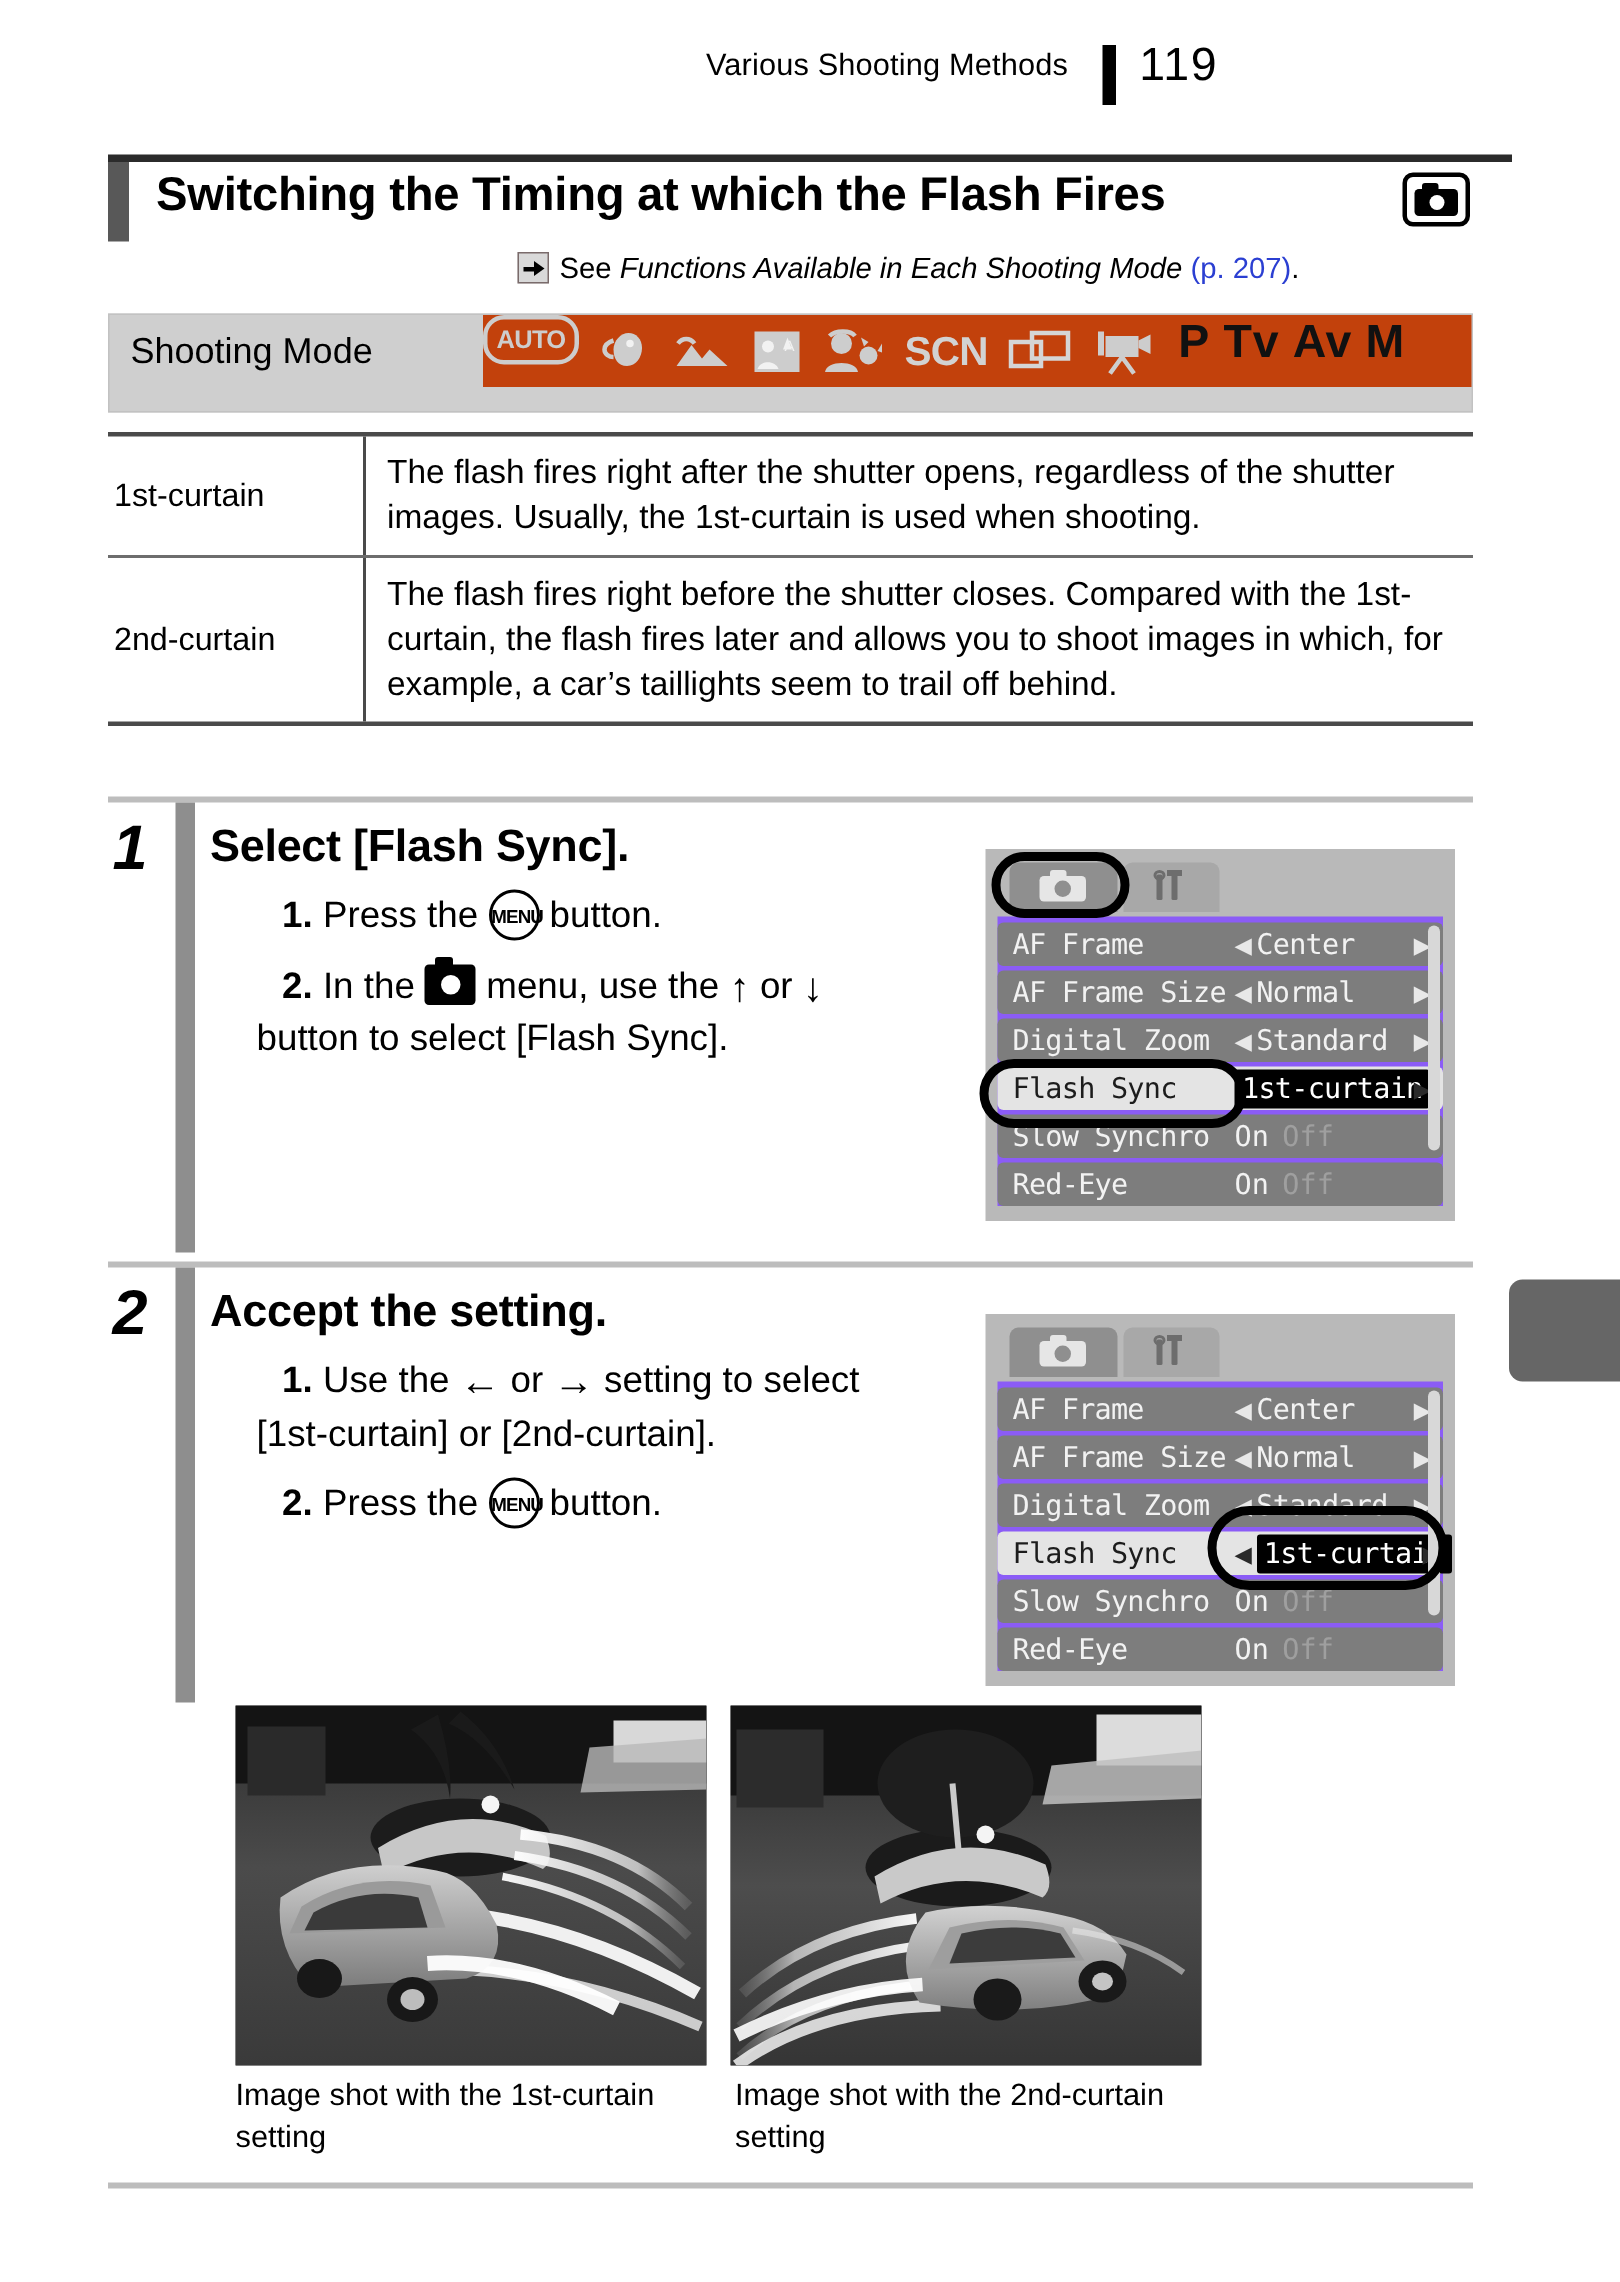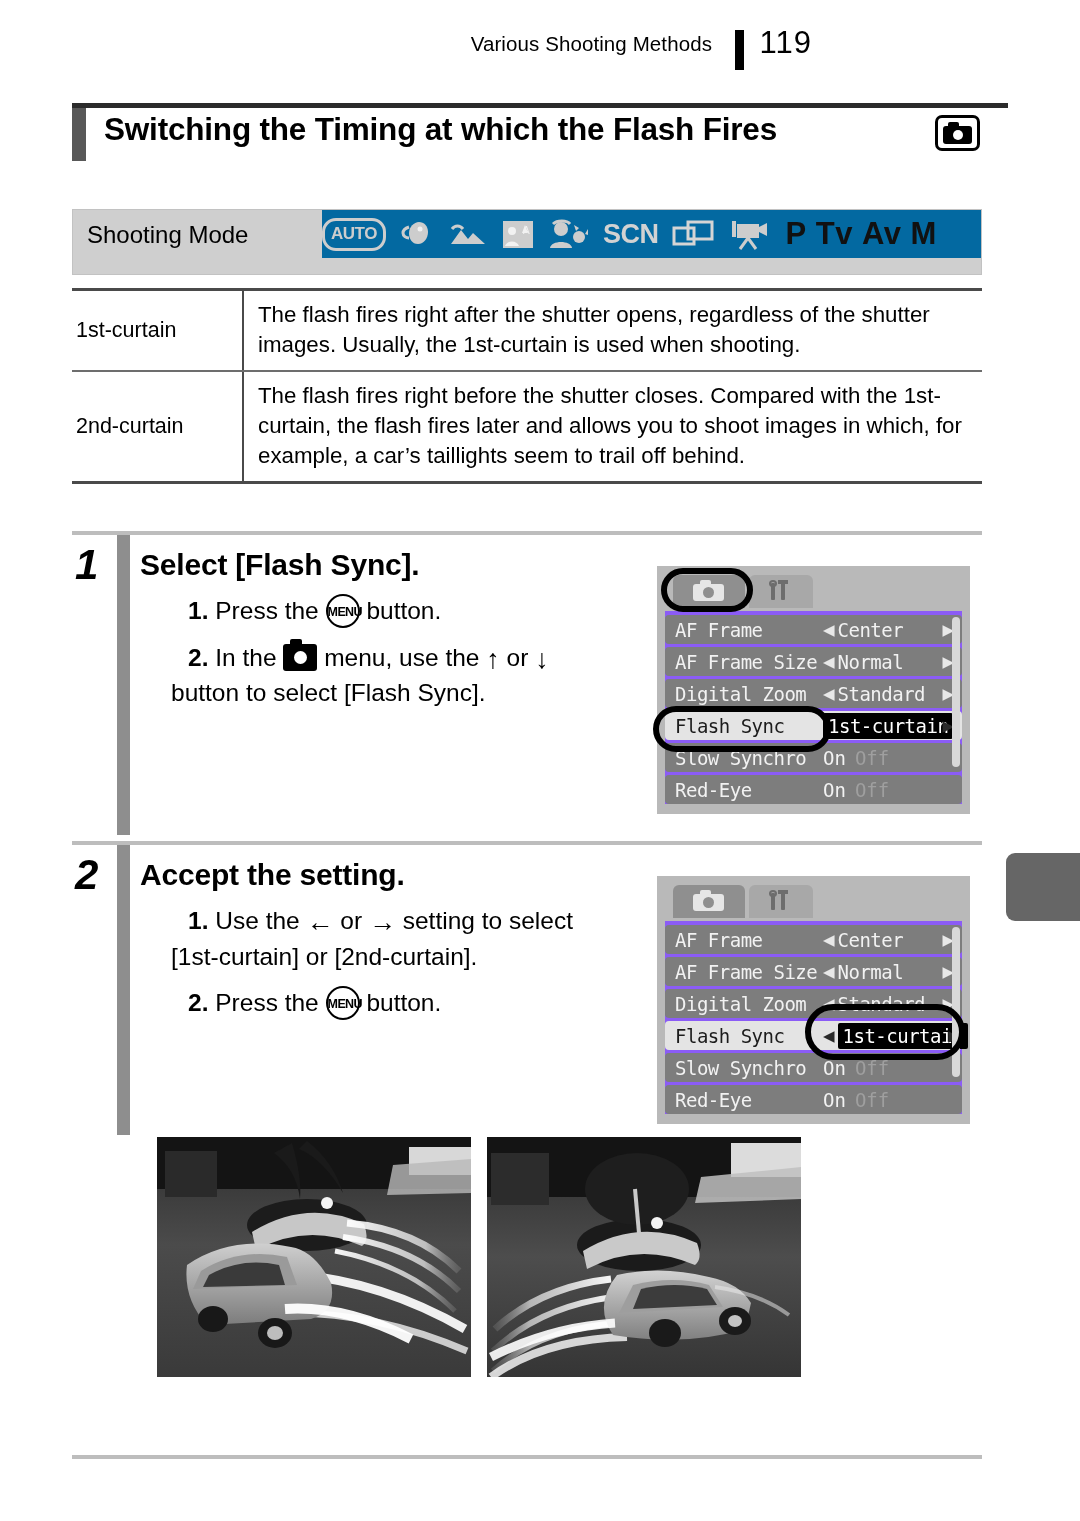--- a/index.html
+++ b/index.html
@@ -35,21 +35,21 @@
     position:relative;vertical-align:-4px;margin-right:7px;box-sizing:border-box;
   }
   .xref .arrowbox:before{content:"";position:absolute;left:3px;top:8.5px;width:10px;height:3.5px;background:#000;}
   .xref .arrowbox:after{content:"";position:absolute;left:10px;top:5px;width:0;height:0;border-top:5.5px solid transparent;border-bottom:5.5px solid transparent;border-left:7px solid #000;}
   .xref i{font-style:italic;}
   .xref .pg{color:#2b3fd2;}
 
   
   .mode-bar{position:absolute;left:72px;top:209px;width:910px;height:66px;background:#cfcfcf;border:1px solid #c2c2c2;box-sizing:border-box;}
   .mode-label{position:absolute;left:14px;top:11px;font-size:24px;}
-  .mode-icons{position:absolute;left:249px;top:0;right:0;height:48px;background:#0369a1;display:flex;align-items:center;}
+  .mode-icons{position:absolute;left:249px;top:0;right:0;height:48px;background:#c2410c;display:flex;}
   .mi{color:#cdcdcd;margin-right:13px;display:inline-flex;align-items:center;}
   .mi-auto{width:58px;height:27px;border:3.5px solid #cdcdcd;border-radius:14px;color:#cdcdcd;font-size:17px;font-weight:bold;justify-content:center;letter-spacing:-.5px;}
   .mi-svg svg{display:block;}
   .mi-scn{font-size:27px;font-weight:600;color:#d2d2d2;letter-spacing:-.5px;}
   .mode-pmodes{margin-left:4px;font-size:31px;font-weight:bold;color:#111;letter-spacing:.5px;white-space:nowrap;}
   .mode-pmodes span{margin-right:9px;}
 
   
   .dtable{position:absolute;left:72px;top:288px;width:910px;}
   .dtable .hrule{height:3px;background:#4a4a4a;}
@@ -129,20 +129,25 @@
     <div class="title-topline"></div>
     <div class="title-bar"></div>
     <div class="title-text">Switching the Timing at which the Flash Fires</div>
     <div class="cam-badge">
       <span class="bump"></span>
         <span class="body"></span>
         <span class="lens"></span>
     </div>
   </div>
 
+  <div class="xref">
+    <span class="arrowbox"></span><span>See</span>
+    <i>Functions Available in Each Shooting Mode</i>
+    <span class="pg">(p. 207)</span><span>.</span>
+  </div>
 
   <div class="mode-bar">
     <div class="mode-label">Shooting Mode</div>
     <div class="mode-icons">
       <span class="mi mi-auto">AUTO</span>
       <span class="mi mi-svg">
         <svg width="36" height="32" viewBox="0 0 36 32">
             <path d="M20 4c5 0 9 4 9 10s-4 12-10 12-9-5-9-11 5-11 10-11z" fill="#cdcdcd"></path>
             <path d="M10 9c-3 1-6 3-6 6s3 5 6 5" stroke="#cdcdcd" stroke-width="3" fill="none"></path>
             <circle cx="21" cy="11" r="2.5" fill="#f2f2f2"></circle>
@@ -412,20 +417,21 @@
       <path d="M124 176 q94 -2 186 38" stroke="#f0f0f0" stroke-width="7" fill="none" opacity="0.8"></path>
       <path d="M30 128 q44 -30 104 -18 q24 4 40 36 q6 28 -20 36 l-104 6 q-24 -26 -20 -60 z" fill="url(#body1)"></path>
       <path d="M44 134 q38 -24 86 -14 l10 28 l-104 4 z" fill="#9a9a9a"></path>
       <path d="M52 138 q32 -18 70 -10 l6 20 l-82 2 z" fill="#3a3a3a"></path>
       <ellipse cx="56" cy="182" rx="15" ry="13" fill="#181818"></ellipse>
       <ellipse cx="118" cy="196" rx="17" ry="15" fill="#181818"></ellipse>
       <ellipse cx="118" cy="196" rx="8" ry="7" fill="#bdbdbd"></ellipse>
       <path d="M128 172 q60 -4 126 30" stroke="#ffffff" stroke-width="10" fill="none" opacity="0.95"></path>
     </svg>
   </div>
+  <div class="caption" style="left:157px;top:1383px;width:318px">Image shot with the 1st-curtain setting</div>
 
   <div class="photo" style="left:487px;top:1137px;width:314px;height:240px">
     <svg width="314" height="240" viewBox="0 0 314 240">
       <defs>
         <linearGradient id="gr2" x1="0" y1="0" x2="0" y2="1">
           <stop offset="0" stop-color="#2a2a2a"></stop>
             <stop offset="0.5" stop-color="#4d4d4d"></stop>
             <stop offset="1" stop-color="#353535"></stop>
         </linearGradient>
         <linearGradient id="trail2" x1="1" y1="0" x2="0" y2="0">
@@ -455,16 +461,17 @@
       <path d="M130 138 q44 -10 92 2 q30 6 42 26 l-6 26 q-60 18 -132 6 q-20 -30 4 -60 z" fill="url(#body2)"></path>
       <path d="M146 148 q40 -10 76 0 l14 22 l-104 6 z" fill="#9e9e9e"></path>
       <path d="M154 152 q34 -8 66 0 l10 16 l-84 4 z" fill="#3c3c3c"></path>
       <ellipse cx="178" cy="196" rx="16" ry="14" fill="#1a1a1a"></ellipse>
       <ellipse cx="248" cy="184" rx="16" ry="14" fill="#1a1a1a"></ellipse>
       <ellipse cx="248" cy="184" rx="7" ry="6" fill="#c4c4c4"></ellipse>
       <path d="M128 186 q-64 4 -124 34" stroke="#ffffff" stroke-width="9" fill="none" opacity="0.9"></path>
       <path d="M228 150 q44 6 74 28" stroke="#efefef" stroke-width="4" fill="none" opacity="0.5"></path>
     </svg>
   </div>
+  <div class="caption" style="left:490px;top:1383px;width:330px">Image shot with the 2nd-curtain setting</div>
 
   <div class="thumbtab"></div>
   <div class="botrule"></div>
 </div>
 
 </body></html>

